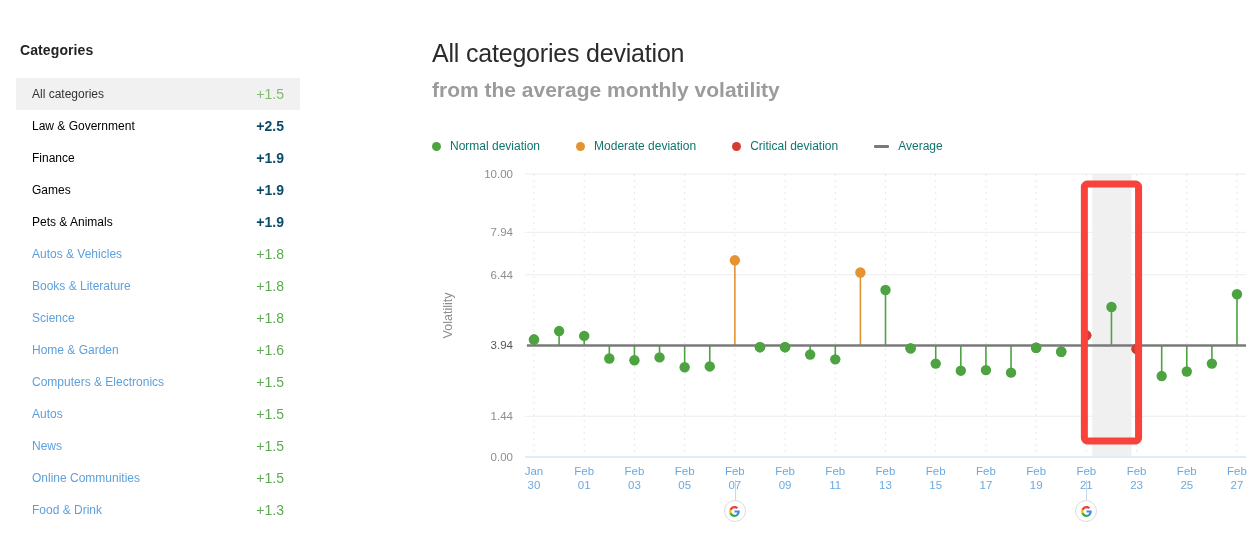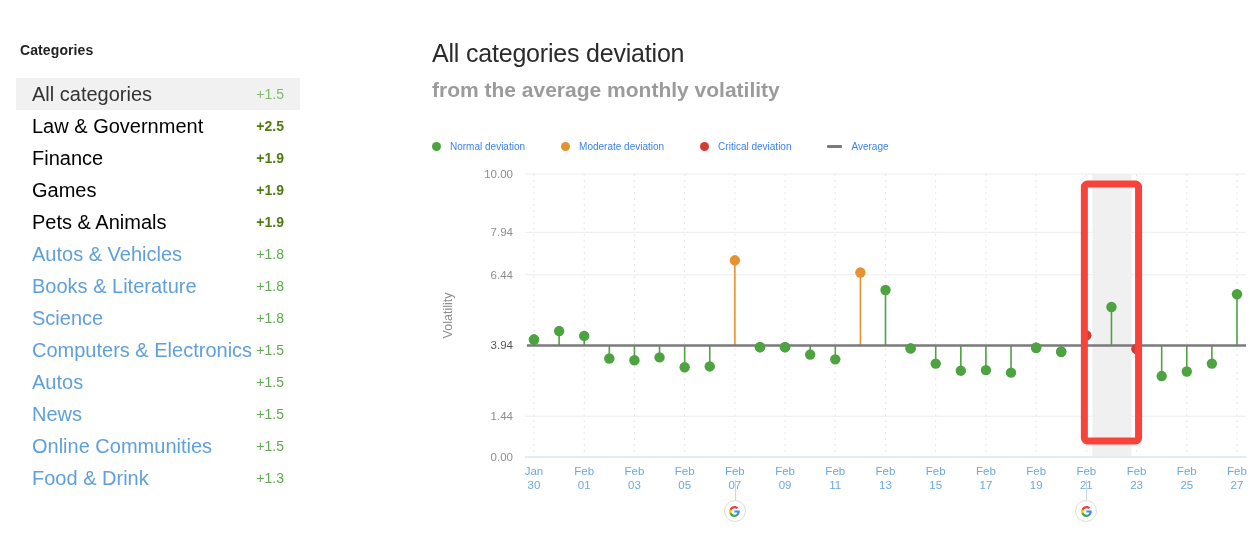--- a/index.html
+++ b/index.html
@@ -17,44 +17,44 @@
   #sidebar-title {
     position: absolute; left: 20px; top: 42px;
     font-size: 14px; font-weight: 700; color: #222; letter-spacing: .1px;
   }
   #cat-list { position: absolute; left: 16px; top: 78px; width: 284px; }
   .cat-row {
     position: relative; height: 32px; display:flex; align-items:center;
     justify-content: space-between; padding: 0 16px 0 16px;
   }
   .cat-row.selected { background: #f1f1f1; }
-  .cat-name { font-size: 20px; color: #5fa0dc; white-space: nowrap; }
+  .cat-name { font-size: 12px; color: #5fa0dc; white-space: nowrap; }
   .cat-row.selected .cat-name { color:#333; }
   .cat-row.strong .cat-name { color: #000000; font-weight: 400; }
   .cat-val { font-size: 14px; color: #5cab4e; font-weight: 400; }
-  .cat-row.strong .cat-val { font-weight: 700; color:#4d7c0f; }
+  .cat-row.strong .cat-val { font-weight: 700; color:#0c4a6e; }
   .cat-val.orange { color: #e8951f; font-weight: 700; }
   .cat-row.selected .cat-val { color:#7fba6e; }
 
   
   #chart-panel { position: absolute; left: 430px; top: 0; width: 820px; height: 559px; }
   #chart-title {
     position:absolute; left:2px; top:31px;
     font-size: 25px; font-weight: 400; color: #2b2b2b; letter-spacing:-.2px;margin-top:8px;
   }
   #chart-subtitle {
     position:absolute; left:2px; top:78px;
     font-size: 21px; font-weight: 700; color: #9b9b9b;
   }
 
   #legend { position:absolute; left:2px; top:138px; height:16px; display:flex; align-items:center; }
   .legend-item { display:flex; align-items:center; margin-right: 36px; }
   .legend-dot { width: 9px; height: 9px; border-radius:50%; margin-right:9px; }
   .legend-line { width: 15px; height: 3px; background:#7a7a7a; margin-right:9px; border-radius:1px;}
-  .legend-label { font-size: 10px; color: #3b82f6; }
+  .legend-label { font-size: 12px; color: #0f766e; }
 
   
   #plot { position:absolute; left:0px; top:160px; width:820px; height:400px; }
   #plot svg { display:block; }
   .ytick { font-size: 11.5px; fill: #8d8d8d; font-family:"Liberation Sans", sans-serif; }
   .ytick.avg { fill:#555; }
   .ylabel-text { font-size: 12.5px; fill:#8d8d8d; font-family:"Liberation Sans", sans-serif;}
   .xtick { font-size: 11.5px; fill: #6aa9e0; font-family:"Liberation Sans", sans-serif; }
 
   .gicon {
@@ -97,20 +97,24 @@
           <span class="cat-name">Autos &amp; Vehicles</span>
           <span class="cat-val">+1.8</span>
         </div>
         <div class="cat-row">
           <span class="cat-name">Books &amp; Literature</span>
           <span class="cat-val">+1.8</span>
         </div>
         <div class="cat-row">
           <span class="cat-name">Science</span>
           <span class="cat-val">+1.8</span>
+        </div>
+        <div class="cat-row">
+          <span class="cat-name">Home &amp; Garden</span>
+          <span class="cat-val">+1.6</span>
         </div>
         <div class="cat-row">
           <span class="cat-name">Computers &amp; Electronics</span>
           <span class="cat-val">+1.5</span>
         </div>
         <div class="cat-row">
           <span class="cat-name">Autos</span>
           <span class="cat-val">+1.5</span>
         </div>
         <div class="cat-row">

